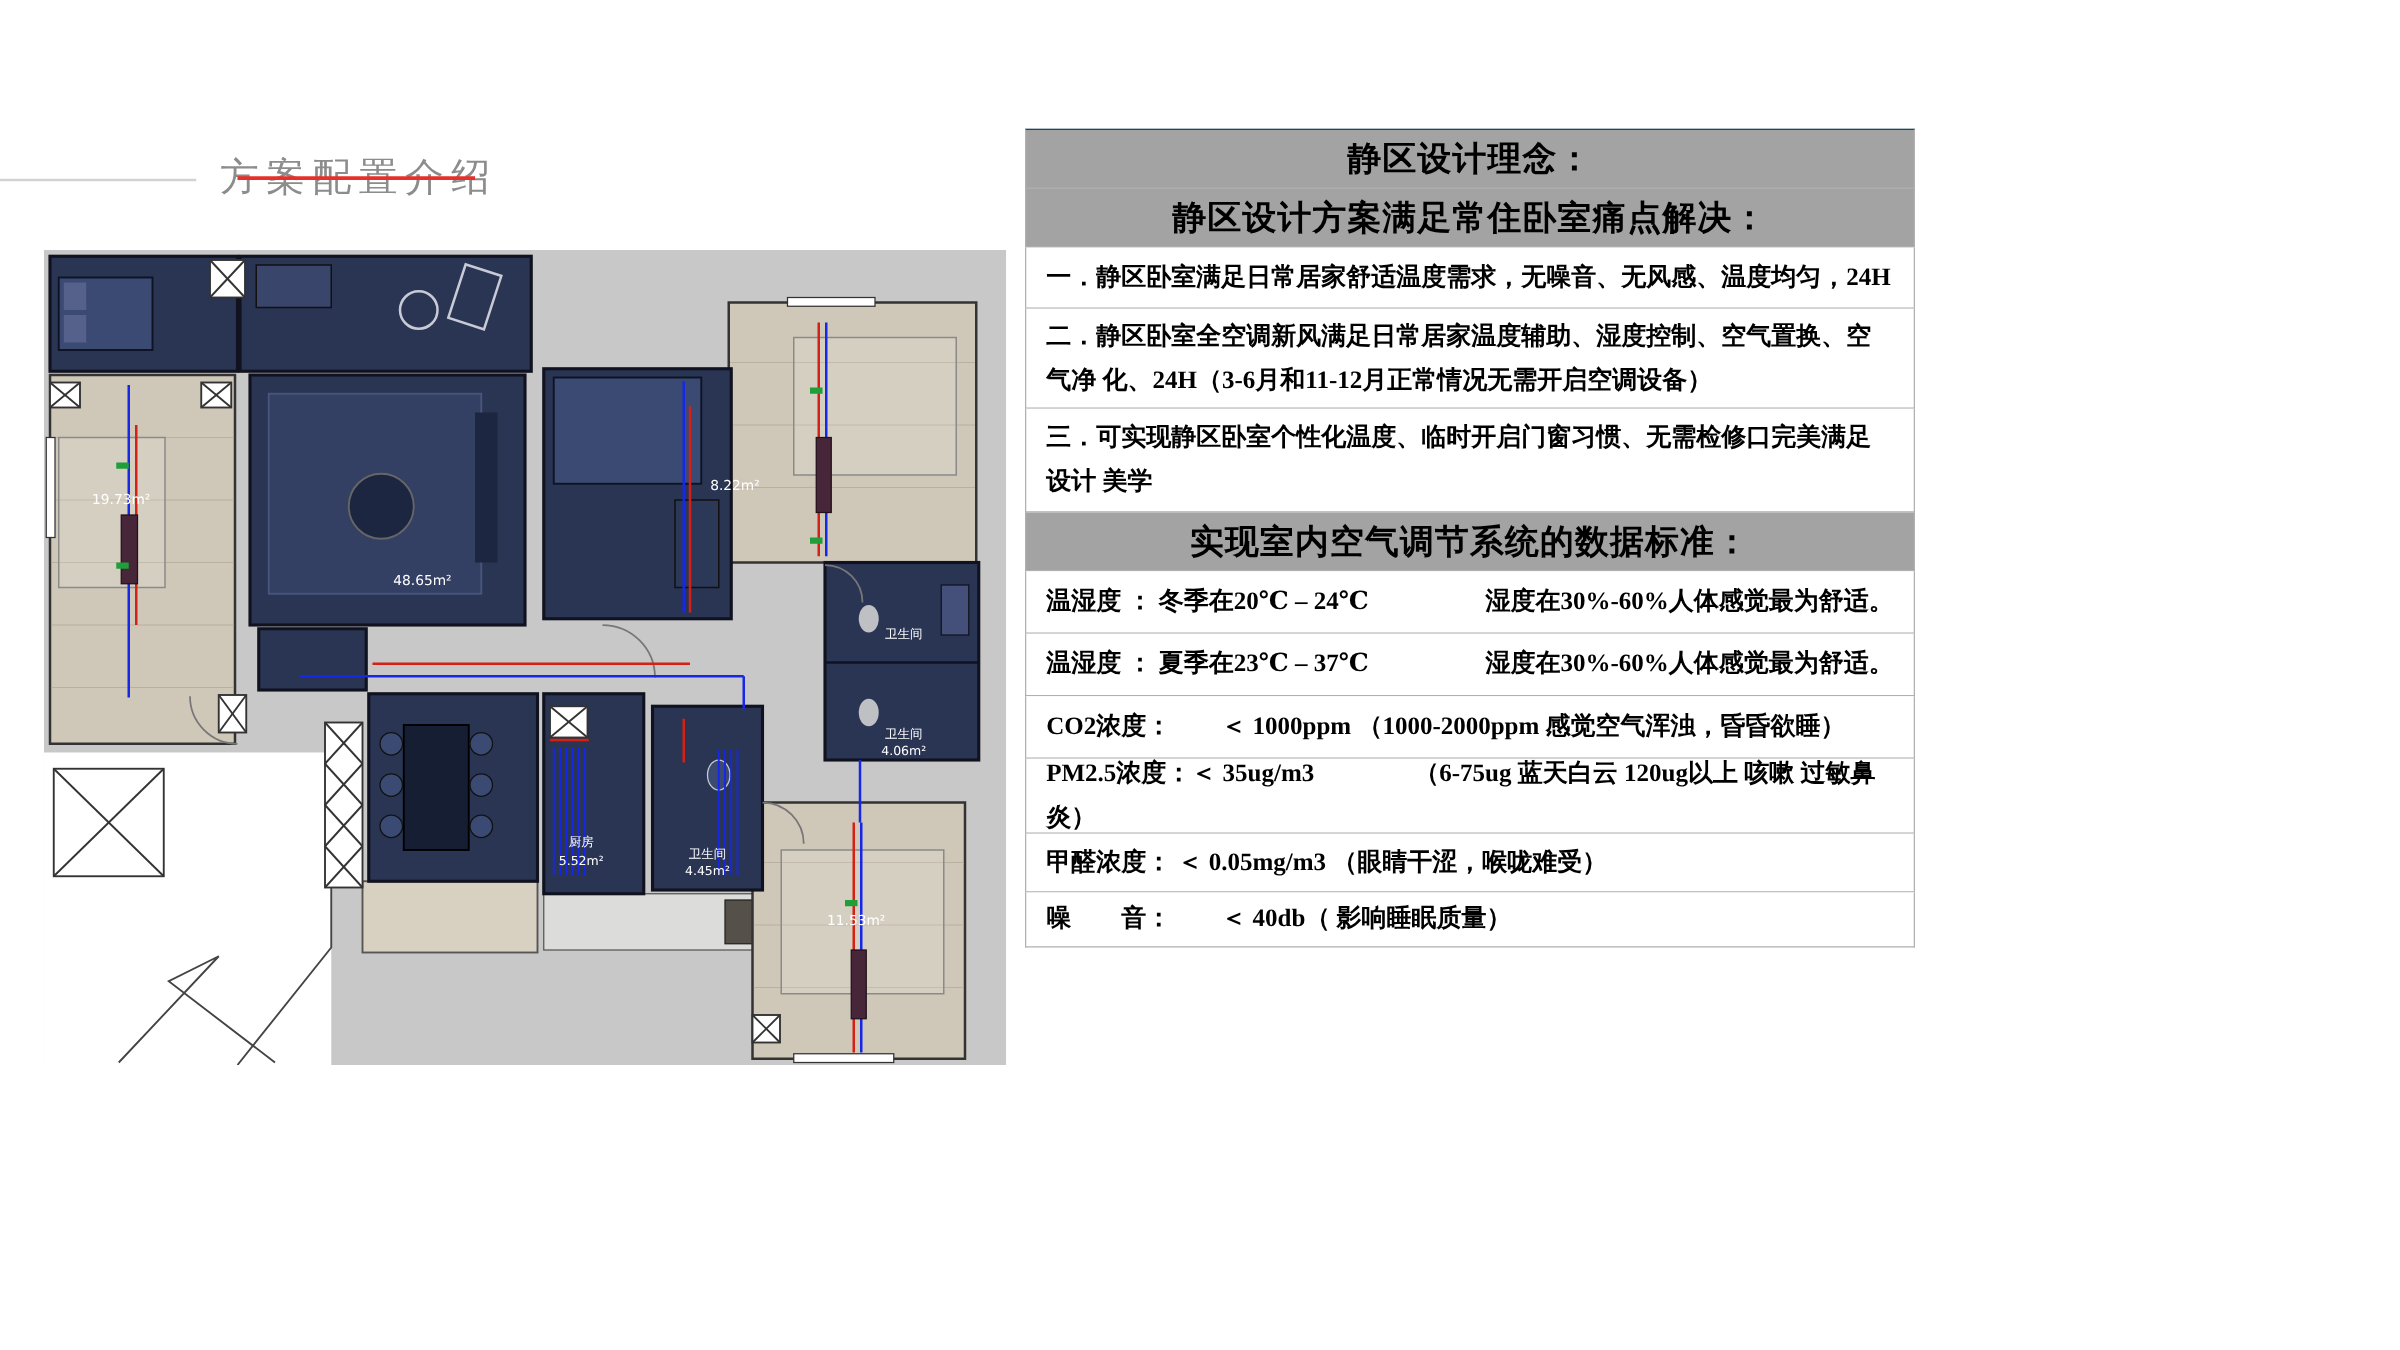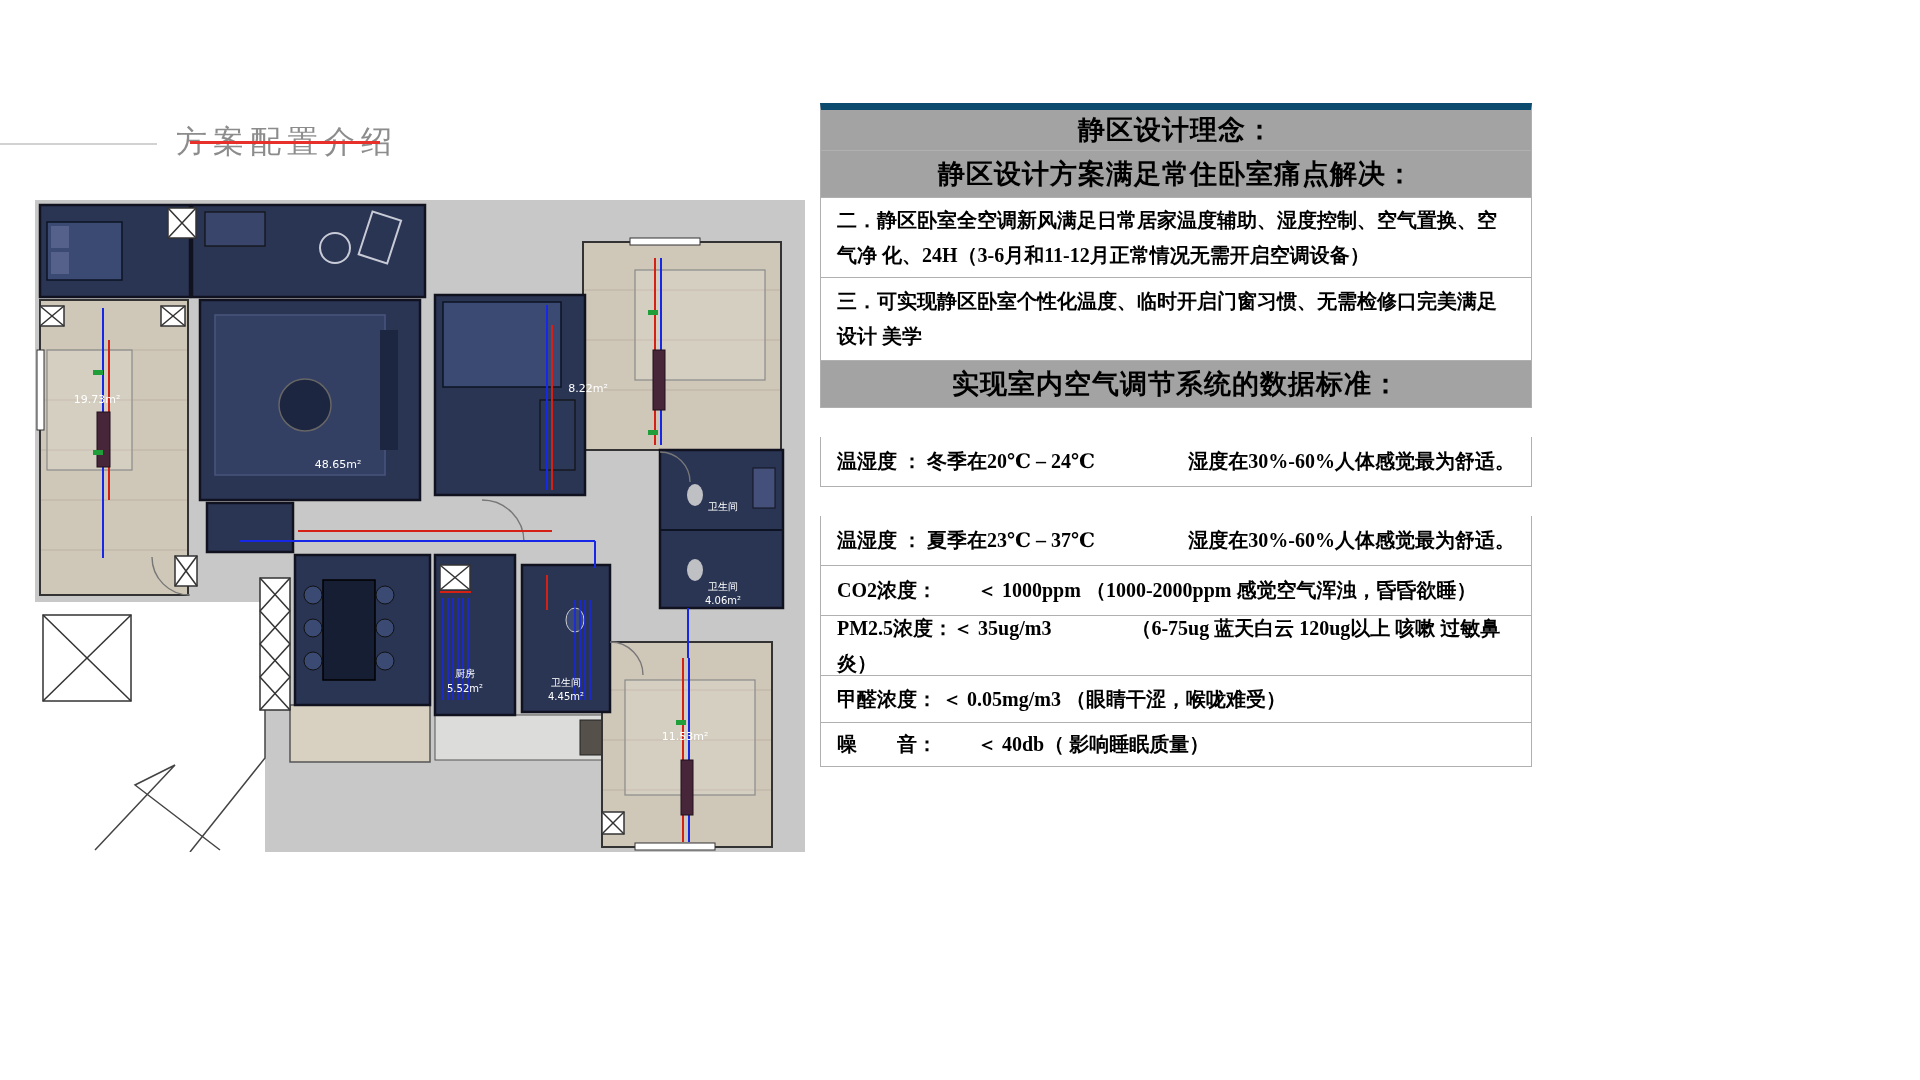--- a/index.html
+++ b/index.html
@@ -14,24 +14,24 @@
 
   
   .floorplan{position:absolute;left:35px;top:200px;width:770px;height:652px;}
   .floorplan svg{display:block;}
   .plan-label{font-family:"DejaVu Sans","Liberation Sans",sans-serif;fill:#ffffff;}
 
   
   .panel{position:absolute;left:820px;top:103px;width:712px;}
   .trow{box-sizing:border-box;border:1px solid #b0b0b0;border-top:0;display:flex;
         align-items:center;padding:0 16px;font-weight:bold;color:#000;}
-  .trow.first{border-top:7px solid #0c4a6e;}
+  .trow.first{border-top:1px solid #0c4a6e;}
   .header{background:#a3a3a3;justify-content:center;font-size:27px;letter-spacing:1px;}
   .body{background:#ffffff;font-size:20px;line-height:1.75;}
-  .split{justify-content:space-between;margin-top:29px;}
+  .split{justify-content:space-between;}
   .rh48{height:48px}.rh45{height:45px}.rh47{height:47px}.rh49{height:49px}
   .rh80{height:80px}.rh83{height:83px}.rh50{height:50px}.rh60{height:60px}.rh44{height:44px}
 </style>
 </head>
 <body>
 
 <div class="slide">
 
   <div class="top-rule"></div>
   <h1 class="page-title">方案配置介绍</h1>
@@ -228,20 +228,23 @@
 
     <div class="trow header first rh48">
       <span>静区设计理念：</span>
     </div>
 
 
     <div class="trow header rh47">
       <span>静区设计方案满足常住卧室痛点解决：</span>
     </div>
 
+    <div class="trow body rh49">
+      <span>一．静区卧室满足日常居家舒适温度需求，无噪音、无风感、温度均匀，24H</span>
+    </div>
 
     <div class="trow body rh80">
       <span>二．静区卧室全空调新风满足日常居家温度辅助、湿度控制、空气置换、空气净 化、24H（3-6月和11-12月正常情况无需开启空调设备）</span>
     </div>
 
     <div class="trow body rh83">
       <span>三．可实现静区卧室个性化温度、临时开启门窗习惯、无需检修口完美满足 设计 美学</span>
     </div>
 
     <div class="trow header rh47">

